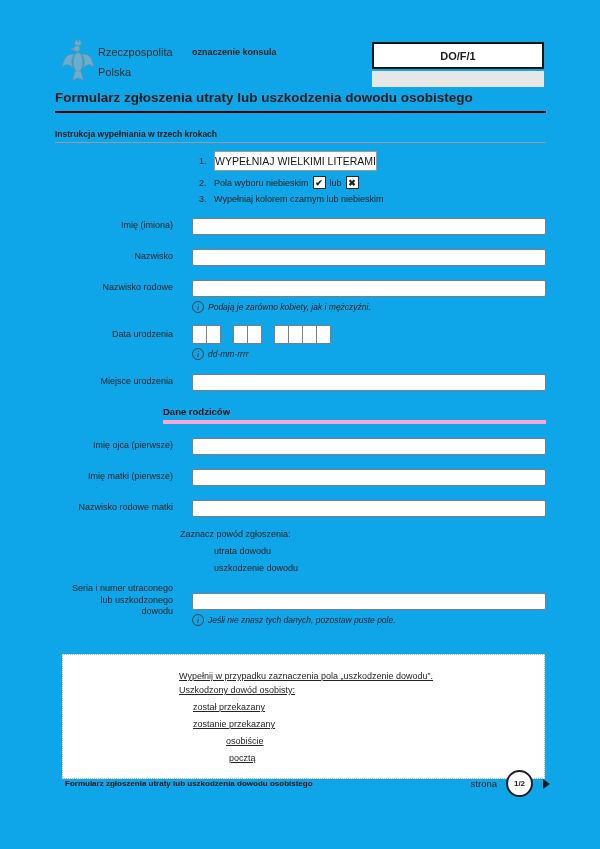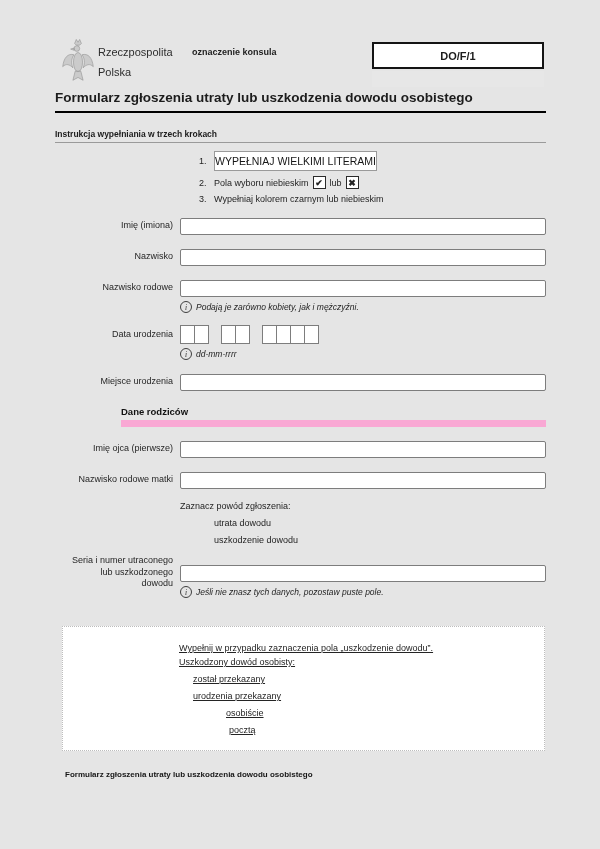--- a/index.html
+++ b/index.html
@@ -1,17 +1,17 @@
 <!DOCTYPE html>
 <html><head>
 <meta charset="utf-8">
 <style>
   html,body { margin:0; padding:0; background:#fff; }
   .page {
-    position:relative; width:600px; height:849px; background:#e5e5e5;
+    position:relative; width:600px; height:849px; background:#0ea5e9;
     font-family:"Liberation Sans", sans-serif; color:#1c1c1c; overflow:hidden;
   }
   
   .hdr-eagle { position:absolute; left:61px; top:36px; }
   .hdr-country { position:absolute; left:98px; top:43px; font-size:11px; line-height:1.8; color:#2e2e2e; }
   .hdr-consul { position:absolute; left:192px; top:47px; font-size:9px; font-weight:bold; color:#222; }
   .code-box { position:absolute; left:372px; top:42px; width:168px; height:23px; border:2px solid #141414;
     display:flex; align-items:center; justify-content:center; font-weight:bold; font-size:11px; background:#fff; }
   .code-shadow { position:absolute; left:372px; top:71px; width:172px; height:16px; background:#e7e7e7; }
 
@@ -21,36 +21,36 @@
   .instr-head { margin-top:16px; font-size:8.5px; font-weight:bold; padding-bottom:3px; border-bottom:1px solid #9a9a9a; }
   .steps { margin-top:8px; margin-left:144px; }
   .step-row { display:flex; align-items:center; margin-bottom:5px; font-size:9px; color:#242424; }
   .step-num { width:15px; flex:0 0 auto; }
   .caps-box { border:1px solid #9a9a9a; padding:3px 0; font-size:10.5px; color:#161616; background:#fff; }
   .mini-check { width:11px; height:11px; border:1.5px solid #2a2a2a; display:inline-flex; align-items:center;
     justify-content:center; font-size:9px; font-weight:bold; margin:0 4px; background:#fff; }
 
   .sec-head { margin-top:14px; font-size:10px; font-weight:bold; padding-bottom:4px; border-bottom:1.5px solid #3a3a3a; color:#111; }
 
-  .frow { display:flex; align-items:flex-start; margin-top:12px; }
+  .frow { display:flex; align-items:flex-start; margin-top:12px;gap:12px; }
   .flabel { width:118px; text-align:right; padding:4px 7px 0 0; font-size:9px; color:#262626; flex:0 0 auto; line-height:1.3; }
   .ffield { flex:1; min-width:0; }
   input.tbox { width:100%; height:17px; border:1px solid #7d7d7d; border-radius:2px; background:#fff; box-sizing:border-box;
     font-family:"Liberation Sans", sans-serif; font-size:10px; padding:0 4px; }
   .note { display:flex; align-items:center; gap:4px; font-size:8.5px; font-style:italic; margin-top:4px; color:#1f1f1f; }
   .info-i { width:10px; height:10px; border:1px solid #3f3f3f; border-radius:50%; display:inline-flex; align-items:center;
     justify-content:center; font-size:7.5px; font-style:italic; font-family:"Liberation Serif", serif; flex:0 0 auto; color:#1f1f1f; }
 
   .date-cells { display:flex; gap:12px; }
   .cellgrp { display:flex; }
   input.cell { width:15px; height:19px; border:1px solid #7d7d7d; margin-left:-1px; text-align:center; padding:0;
     background:#fff; box-sizing:border-box; font-family:"Liberation Sans", sans-serif; }
   .cellgrp input:first-child { margin-left:0; }
 
-  .sub-head { margin-left:66px; margin-top:15px; font-size:9.5px; font-weight:bold; padding-bottom:3px; border-bottom:7px solid #f9a8d4; color:#111; }
+  .sub-head { margin-left:108px; margin-top:15px; font-size:9.5px; font-weight:bold; padding-bottom:3px; border-bottom:4px solid #f9a8d4; color:#111; }
 
   .reason-block { margin-left:125px; margin-top:12px; font-size:9px; color:#242424; }
   .reason-opt { margin-left:34px; margin-top:7px; }
 
   .series-row { margin-top:10px; }
   .series-row .flabel { padding-top:0; }
   .series-row .ffield { margin-top:8px; }
 
   .dashed-box { margin-left:7px; margin-top:28px; border:1px dotted #bdbdbd; width:483px; box-sizing:border-box;
     padding:16px 10px 15px 116px; font-size:9px; color:#242424; background:#fff;text-decoration:underline; }
@@ -170,20 +170,24 @@
       <div class="ffield"><input class="tbox" type="text" style=""></div>
     </div>
 
     <div class="sub-head">Dane rodziców</div>
 
     <div class="frow">
       <div class="flabel">Imię ojca (pierwsze)</div>
       <div class="ffield"><input class="tbox" type="text" style=""></div>
     </div>
 
+    <div class="frow">
+      <div class="flabel">Imię matki (pierwsze)</div>
+      <div class="ffield"><input class="tbox" type="text" style=""></div>
+    </div>
 
     <div class="frow">
       <div class="flabel">Nazwisko rodowe matki</div>
       <div class="ffield"><input class="tbox" type="text" style=""></div>
     </div>
 
 
     <div class="reason-block">
       <div>Zaznacz powód zgłoszenia:</div>
       <div class="reason-opt">utrata dowodu</div>
@@ -202,24 +206,29 @@
           <span class="info-i">i</span>
           <span>Jeśli nie znasz tych danych, pozostaw puste pole.</span>
         </div>
       </div>
     </div>
 
     <div class="dashed-box">
       <div class="db-line">Wypełnij w przypadku zaznaczenia pola „uszkodzenie dowodu”.</div>
       <div class="db-line">Uszkodzony dowód osobisty:</div>
       <div class="db-opt ind1">został przekazany</div>
-      <div class="db-opt ind1">urodzenia przekazany</div>
+      <div class="db-opt ind1">zostanie przekazany</div>
       <div class="db-opt ind2">osobiście</div>
       <div class="db-opt ind3">pocztą</div>
     </div>
 
   </div>
 
   <div class="footer">
     <div class="footer-name">Formularz zgłoszenia utraty lub uszkodzenia dowodu osobistego</div>
+    <div class="pager">
+      <span class="pager-label">strona</span>
+      <span class="page-circle">1/2</span>
+      <span class="next-tri"></span>
+    </div>
   </div>
 
 </div>
 
 </body></html>

